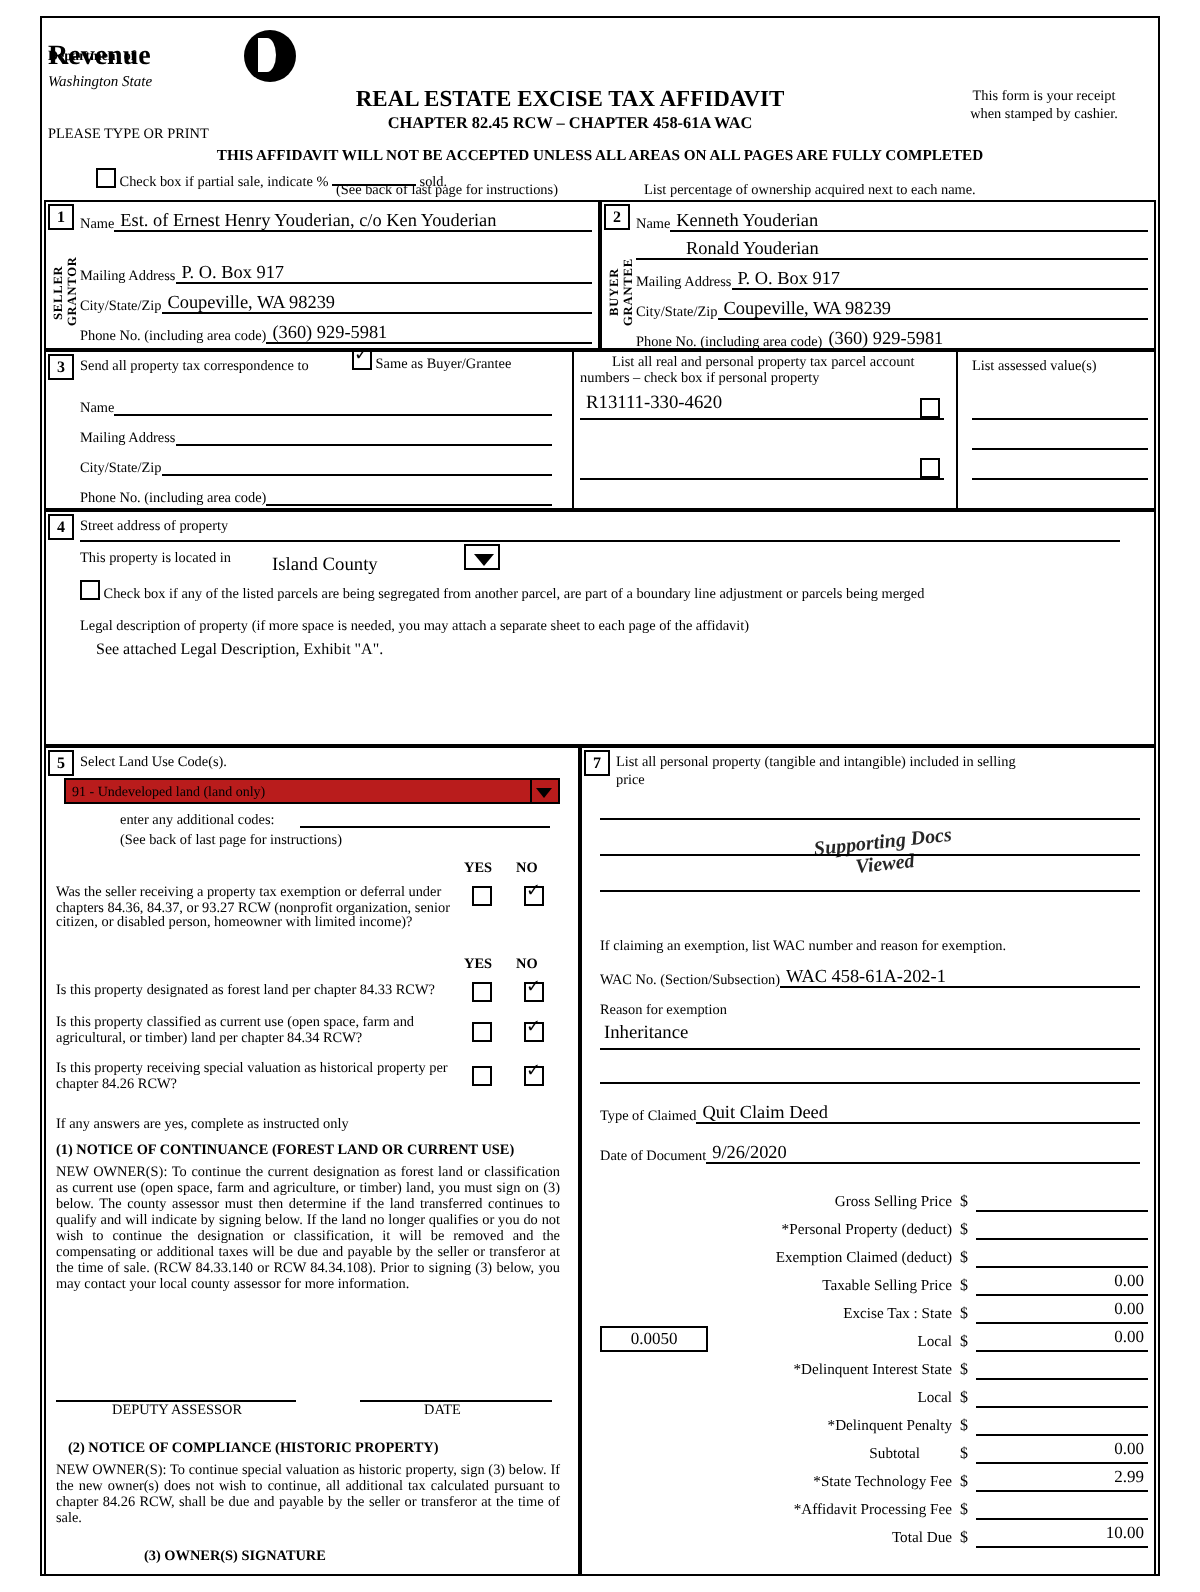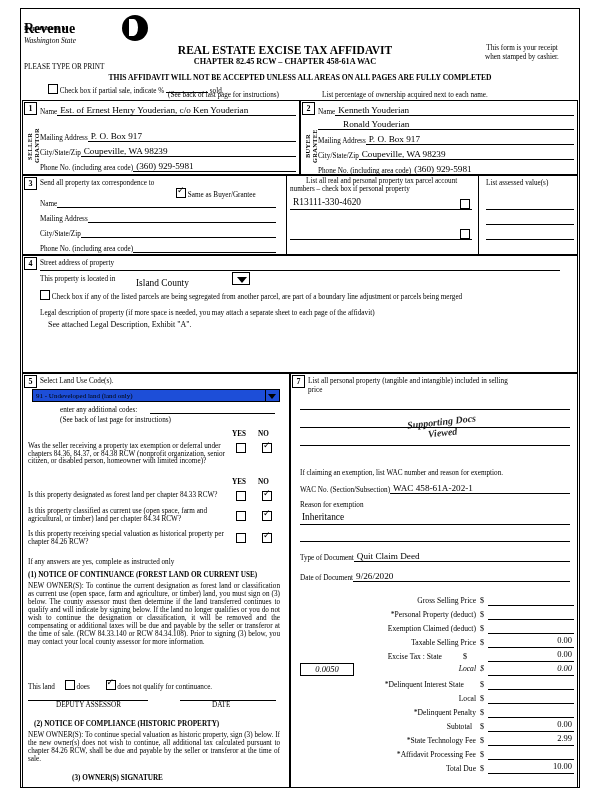--- a/index.html
+++ b/index.html
@@ -133,21 +133,21 @@
         <span class="lbl">Phone No. (including area code)</span>
         <span class="line">
           <span class="hand">(360) 929-5981</span>
         </span>
       </div>
   </div>
 
   <div class="bx b" style="left:22px;top:175px;width:556px;height:80px;"></div>
   <div class="sec-num" style="left:24px;top:177px;">3</div>
   <div class="bx t" style="left:40px;top:180px;">Send all property tax correspondence to</div>
-  <div class="bx t" style="left:176px;top:188px;">
+  <div class="bx t" style="left:176px;top:175px;">
     <span class="chk on"></span>
     <span>Same as Buyer/Grantee</span>
   </div>
 
   <div class="bx" style="left:40px;top:196px;width:236px;">
     <div class="row">
         <span class="lbl">Name</span>
         <span class="line"></span>
       </div>
   </div>
@@ -207,35 +207,35 @@
     <span>Check box if any of the listed parcels are being segregated from another parcel, are part of a boundary line adjustment or parcels being merged</span>
   </div>
 
   <div class="bx t" style="left:40px;top:310px;width:530px;">Legal description of property (if more space is needed, you may attach a separate sheet to each page of the affidavit)</div>
   <div class="bx t8" style="left:48px;top:320px;width:400px;">See attached Legal Description, Exhibit "A".</div>
 
   <div class="bx b" style="left:22px;top:373px;width:268px;height:415px;"></div>
   <div class="sec-num" style="left:24px;top:375px;">5</div>
   <div class="bx t" style="left:40px;top:378px;">Select Land Use Code(s).</div>
 
-  <div class="bx b" style="left:32px;top:389px;width:248px;height:13px;background:#1d4ed8;font-family:Liberation Serif, serif;">
+  <div class="bx b" style="left:32px;top:389px;width:248px;height:13px;background:#b91c1c;font-family:Liberation Serif, serif;">
     <span style="position:absolute;left:3px;top:2px;font-size:7px;">91 - Undeveloped land (land only)</span>
     <span style="position:absolute;right:0px;top:0px;width:13px;height:11px;border-left:1px solid #000;">
       <span style="position:absolute;left:2px;top:4px;width:0;height:0;border-left:4px solid transparent;border-right:4px solid transparent;border-top:5px solid #000;"></span>
     </span>
   </div>
 
   <div class="bx t" style="left:60px;top:407px;">enter any additional codes:</div>
   <div class="bx" style="left:150px;top:413px;width:125px;border-bottom:1px solid #000;height:1px;"></div>
   <div class="bx t" style="left:60px;top:417px;">(See back of last page for instructions)</div>
 
   <div class="bx t" style="left:232px;top:431px;font-weight:bold;">YES</div>
   <div class="bx t" style="left:258px;top:431px;font-weight:bold;">NO</div>
 
-  <div class="bx t" style="left:28px;top:443px;width:198px;">Was the seller receiving a property tax exemption or deferral under chapters 84.36, 84.37, or 84.38 RCW (nonprofit organization, senior citizen, or disabled person, homeowner with limited income)?</div>
+  <div class="bx t" style="left:28px;top:443px;width:198px;">Was the seller receiving a property tax exemption or deferral under chapters 84.36, 84.37, or 93.27 RCW (nonprofit organization, senior citizen, or disabled person, homeowner with limited income)?</div>
   <span class="chk" style="position:absolute;left:236px;top:443px;"></span>
   <span class="chk on" style="position:absolute;left:262px;top:443px;"></span>
 
   <div class="bx t" style="left:232px;top:479px;font-weight:bold;">YES</div>
   <div class="bx t" style="left:258px;top:479px;font-weight:bold;">NO</div>
 
   <div class="bx t" style="left:28px;top:492px;width:198px;">Is this property designated as forest land per chapter 84.33 RCW?</div>
   <span class="chk" style="position:absolute;left:236px;top:491px;"></span>
   <span class="chk on" style="position:absolute;left:262px;top:491px;"></span>
 
@@ -247,28 +247,20 @@
   <span class="chk" style="position:absolute;left:236px;top:533px;"></span>
   <span class="chk on" style="position:absolute;left:262px;top:533px;"></span>
 
   <div class="bx t" style="left:28px;top:559px;">If any answers are yes, complete as instructed only</div>
 
   <div class="bx t bold" style="left:28px;top:572px;width:250px;">(1) NOTICE OF CONTINUANCE  (FOREST LAND OR CURRENT USE)</div>
   <div class="bx t" style="left:28px;top:582px;width:252px;text-align:justify;line-height:1.12;">
     <span>NEW OWNER(S): To continue the current designation as forest land or classification as current use (open space, farm and agriculture, or timber) land, you must sign on (3) below. The county assessor must then determine if the land transferred continues to qualify and will indicate by signing below. If the land no longer qualifies or you do not wish to continue the designation or classification, it will be removed and the compensating or additional taxes will be due and payable by the seller or transferor at the time of sale. (RCW 84.33.140 or RCW 84.34.108). Prior to signing (3) below, you may contact your local county assessor for more information.</span>
   </div>
 
-  <div class="bx t" style="left:28px;top:680px;">
-    <span>This land</span>
-    <span class="chk" style="margin-left:8px;"></span>
-    <span>does</span>
-    <span class="chk on" style="margin-left:14px;"></span>
-    <span>does not</span>
-    <span>qualify for continuance.</span>
-  </div>
 
   <div class="bx" style="left:28px;top:700px;width:120px;border-bottom:1px solid #000;height:1px;"></div>
   <div class="bx" style="left:180px;top:700px;width:96px;border-bottom:1px solid #000;height:1px;"></div>
   <div class="bx t" style="left:56px;top:702px;">DEPUTY ASSESSOR</div>
   <div class="bx t" style="left:212px;top:702px;">DATE</div>
 
   <div class="bx t bold" style="left:34px;top:721px;width:240px;">(2) NOTICE OF COMPLIANCE (HISTORIC PROPERTY)</div>
   <div class="bx t" style="left:28px;top:731px;width:252px;text-align:justify;line-height:1.12;">
     <span>NEW OWNER(S): To continue special valuation as historic property, sign (3) below. If the new owner(s) does not wish to continue, all additional tax calculated pursuant to chapter 84.26 RCW, shall be due and payable by the seller or transferor at the time of sale.</span>
   </div>
@@ -297,21 +289,21 @@
   </div>
 
   <div class="bx t" style="left:300px;top:502px;">Reason for exemption</div>
   <div class="bx" style="left:300px;top:512px;width:270px;border-bottom:1px solid #000;height:13px;">
     <span class="hand" style="position:absolute;left:2px;top:0px;">Inheritance</span>
   </div>
   <div class="bx" style="left:300px;top:530px;width:270px;border-bottom:1px solid #000;height:12px;"></div>
 
   <div class="bx" style="left:300px;top:550px;width:270px;">
     <div class="row">
-        <span class="lbl">Type of Document</span>
+        <span class="lbl">Type of Claimed</span>
         <span class="line">
           <span class="hand">Quit Claim Deed</span>
         </span>
       </div>
   </div>
   <div class="bx" style="left:300px;top:570px;width:270px;">
     <div class="row">
         <span class="lbl">Date of Document</span>
         <span class="line">
           <span class="hand">9/26/2020</span>
@@ -338,53 +330,53 @@
           <div style="flex: 1 1 0%; text-align: right; font-size: 7.6px; padding-right: 4px; padding-bottom: 1px;">Exemption Claimed (deduct)</div>
           <div style="width: 8px; font-size: 8px; padding-bottom: 1px;">$</div>
           <div style="width: 84px; border-bottom: 1px solid rgb(0, 0, 0); font-size: 8.5px; text-align: right; padding-right: 2px; height: 12px;"></div>
         </div>
         <div style="display: flex; align-items: flex-end; height: 14px;">
           <div style="width: 52px; font-size: 8.5px; text-align: center;"></div>
           <div style="flex: 1 1 0%; text-align: right; font-size: 7.6px; padding-right: 4px; padding-bottom: 1px;">Taxable Selling Price</div>
           <div style="width: 8px; font-size: 8px; padding-bottom: 1px;">$</div>
           <div style="width: 84px; border-bottom: 1px solid rgb(0, 0, 0); font-size: 8.5px; text-align: right; padding-right: 2px; height: 12px;">0.00</div>
         </div>
-        <div style="display: flex; align-items: flex-end; height: 14px; gap: 17px;">
+        <div style="display: flex; align-items: flex-end; height: 14px;">
           <div style="width: 52px; font-size: 8.5px; text-align: center;"></div>
           <div style="flex: 1 1 0%; text-align: right; font-size: 7.6px; padding-right: 4px; padding-bottom: 1px;">Excise Tax : State</div>
           <div style="width: 8px; font-size: 8px; padding-bottom: 1px;">$</div>
           <div style="width: 84px; border-bottom: 1px solid rgb(0, 0, 0); font-size: 8.5px; text-align: right; padding-right: 2px; height: 12px;">0.00</div>
         </div>
-        <div style="display: flex; align-items: center; height: 14px; font-style: italic;">
+        <div style="display: flex; align-items: flex-end; height: 14px;">
           <div style="width: 52px; font-size: 8.5px; text-align: center; border: 1px solid rgb(0, 0, 0); height: 11px; line-height: 11px;">0.0050</div>
           <div style="flex: 1 1 0%; text-align: right; font-size: 7.6px; padding-right: 4px; padding-bottom: 1px;">Local</div>
           <div style="width: 8px; font-size: 8px; padding-bottom: 1px;">$</div>
           <div style="width: 84px; border-bottom: 1px solid rgb(0, 0, 0); font-size: 8.5px; text-align: right; padding-right: 2px; height: 12px;">0.00</div>
         </div>
         <div style="display: flex; align-items: flex-end; height: 14px;">
           <div style="width: 52px; font-size: 8.5px; text-align: center;"></div>
-          <div style="flex: 1 1 0%; text-align: right; font-size: 7.6px; padding-right: 16px; padding-bottom: 1px;">*Delinquent Interest  State</div>
+          <div style="flex: 1 1 0%; text-align: right; font-size: 7.6px; padding-right: 4px; padding-bottom: 1px;">*Delinquent Interest  State</div>
           <div style="width: 8px; font-size: 8px; padding-bottom: 1px;">$</div>
           <div style="width: 84px; border-bottom: 1px solid rgb(0, 0, 0); font-size: 8.5px; text-align: right; padding-right: 2px; height: 12px;"></div>
         </div>
         <div style="display: flex; align-items: flex-end; height: 14px;">
           <div style="width: 52px; font-size: 8.5px; text-align: center;"></div>
           <div style="flex: 1 1 0%; text-align: right; font-size: 7.6px; padding-right: 4px; padding-bottom: 1px;">Local</div>
           <div style="width: 8px; font-size: 8px; padding-bottom: 1px;">$</div>
           <div style="width: 84px; border-bottom: 1px solid rgb(0, 0, 0); font-size: 8.5px; text-align: right; padding-right: 2px; height: 12px;"></div>
         </div>
         <div style="display: flex; align-items: flex-end; height: 14px;">
           <div style="width: 52px; font-size: 8.5px; text-align: center;"></div>
           <div style="flex: 1 1 0%; text-align: right; font-size: 7.6px; padding-right: 4px; padding-bottom: 1px;">*Delinquent Penalty</div>
           <div style="width: 8px; font-size: 8px; padding-bottom: 1px;">$</div>
           <div style="width: 84px; border-bottom: 1px solid rgb(0, 0, 0); font-size: 8.5px; text-align: right; padding-right: 2px; height: 12px;"></div>
         </div>
         <div style="display: flex; align-items: flex-end; height: 14px;">
           <div style="width: 52px; font-size: 8.5px; text-align: center;"></div>
-          <div style="flex: 1 1 0%; text-align: right; font-size: 7.6px; padding-right: 8px; padding-bottom: 1px;">Subtotal</div>
+          <div style="flex: 1 1 0%; text-align: right; font-size: 7.6px; padding-right: 20px; padding-bottom: 1px;">Subtotal</div>
           <div style="width: 8px; font-size: 8px; padding-bottom: 1px;">$</div>
           <div style="width: 84px; border-bottom: 1px solid rgb(0, 0, 0); font-size: 8.5px; text-align: right; padding-right: 2px; height: 12px;">0.00</div>
         </div>
         <div style="display: flex; align-items: flex-end; height: 14px;">
           <div style="width: 52px; font-size: 8.5px; text-align: center;"></div>
           <div style="flex: 1 1 0%; text-align: right; font-size: 7.6px; padding-right: 4px; padding-bottom: 1px;">*State Technology Fee</div>
           <div style="width: 8px; font-size: 8px; padding-bottom: 1px;">$</div>
           <div style="width: 84px; border-bottom: 1px solid rgb(0, 0, 0); font-size: 8.5px; text-align: right; padding-right: 2px; height: 12px;">2.99</div>
         </div>
         <div style="display: flex; align-items: flex-end; height: 14px;">

